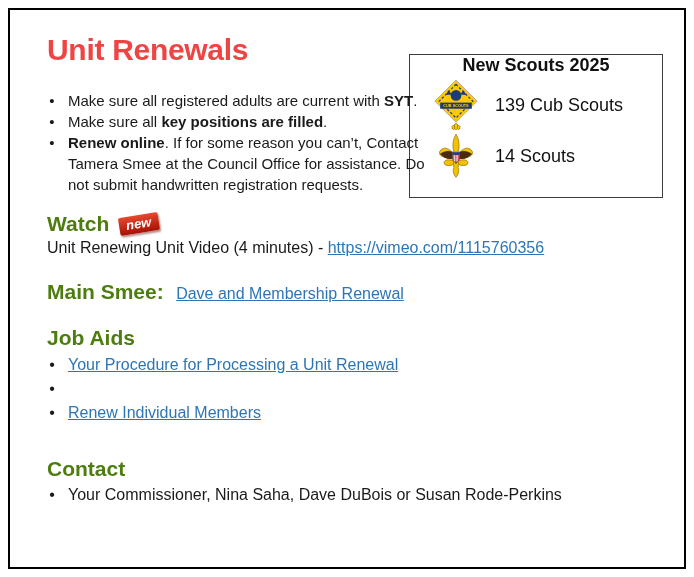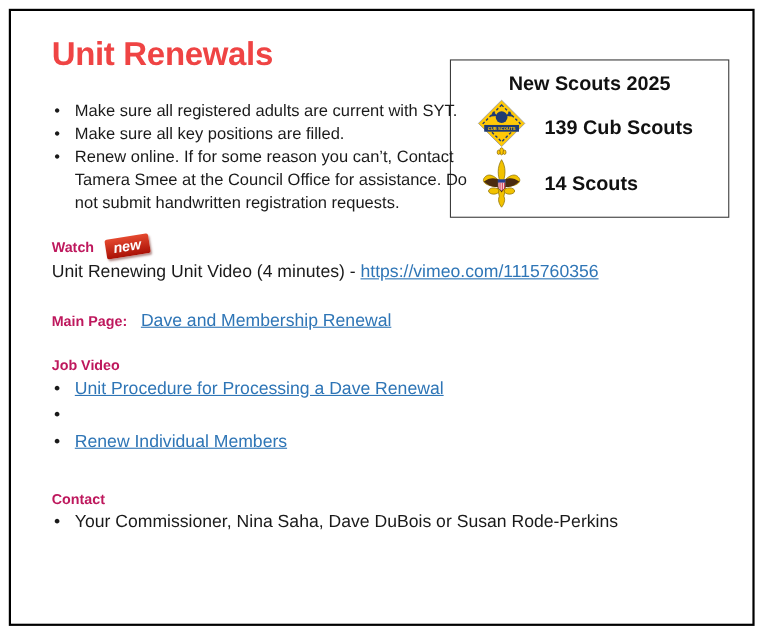--- a/index.html
+++ b/index.html
@@ -17,22 +17,22 @@
     font-size:30px;font-weight:700;margin:0 0 23px 0;color:#ef4444;
     letter-spacing:-0.3px;
   }
   .intro{font-size:15px;line-height:21px;margin:0;width:372px;}
   ul.blist{list-style:none;margin:0;padding:0;width:392px;}
   ul.blist li{
     display:flex;gap:11px;font-size:15px;line-height:21px;margin:0;
   }
   .bullet{flex:0 0 auto;width:10px;text-align:center;}
   .btext{flex:1 1 auto;}
-  b{font-weight:400;}
-  .sec-h{font-size:13px;font-weight:700;color:#be185d;}
+  b{font-weight:700;}
+  .sec-h{font-size:21px;font-weight:700;color:#4d7c0f;}
   .watch-row{margin-top:17px;display:flex;align-items:center;gap:10px;height:24px;}
   .new-badge{
     display:inline-block;background:linear-gradient(#e5492f,#a91005);
     color:#fff;font-style:italic;font-weight:700;font-size:13px;line-height:17px;
     padding:0 8px 1px 7px;border-radius:2px;transform:rotate(-9deg);
     box-shadow:1px 2px 2px rgba(90,10,5,.45);
   }
   .vline{font-size:16px;line-height:23px;}
   a.link{color:#2E75B6;text-decoration:underline;cursor:pointer;}
   .mainpage{margin-top:22px;font-size:16px;line-height:22px;}
@@ -40,24 +40,24 @@
   .jobaids{margin-top:21px;}
   ul.links{list-style:none;margin:3px 0 0 0;padding:0;}
   ul.links li{display:flex;gap:11px;font-size:16px;line-height:24px;}
   .contact{margin-top:32px;}
   .contact-line{display:flex;gap:11px;font-size:16px;line-height:23px;margin-top:2px;}
   .scout-box{
     position:absolute;left:399px;top:44px;width:254px;height:144px;
     border:1.5px solid #3c3c3c;box-sizing:border-box;background:#fff;
   }
   .scout-box-title{
-    text-align:center;font-size:18px;font-weight:700;margin-top:11px;color:#111;
+    text-align:center;font-size:18px;font-weight:700;margin-top:0;color:#111;
   }
   .scout-row{display:flex;align-items:center;gap:15px;padding-left:22px;margin-top:7px;height:44px;}
-  .scout-label{font-size:18px;font-weight:700;color:#111;}
+  .scout-label{font-size:18px;font-weight:400;color:#111;}
   .icon-wrap{width:48px;display:flex;justify-content:center;align-items:center;}
 </style>
 </head>
 <body>
 
 <div class="slide">
 
   <div class="scout-box">
     <div class="scout-box-title">New Scouts 2025</div>
 
@@ -128,30 +128,30 @@
     <div class="watch-row">
       <span class="sec-h">Watch</span>
       <span class="new-badge">new</span>
     </div>
 
     <div class="vline">
       <span>Unit Renewing Unit Video (4 minutes) - </span><a class="link">https://vimeo.com/1115760356</a>
     </div>
 
     <div class="mainpage">
-      <span class="sec-h">Main Page:</span>
+      <span class="sec-h">Main Smee:</span>
       <a class="link">Dave and Membership Renewal</a>
     </div>
 
     <div class="jobaids">
-      <div class="sec-h">Job Video</div>
+      <div class="sec-h">Job Aids</div>
       <ul class="links">
         <li>
           <span class="bullet">•</span>
-          <a class="link">Unit Procedure for Processing a Dave Renewal</a>
+          <a class="link">Your Procedure for Processing a Unit Renewal</a>
         </li>
         <li>
           <span class="bullet">•</span>
         </li>
         <li>
           <span class="bullet">•</span>
           <a class="link">Renew Individual Members</a>
         </li>
       </ul>
     </div>

